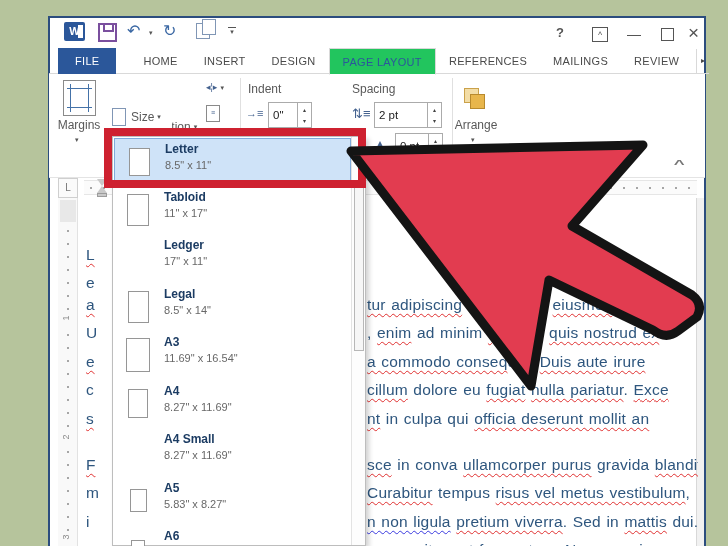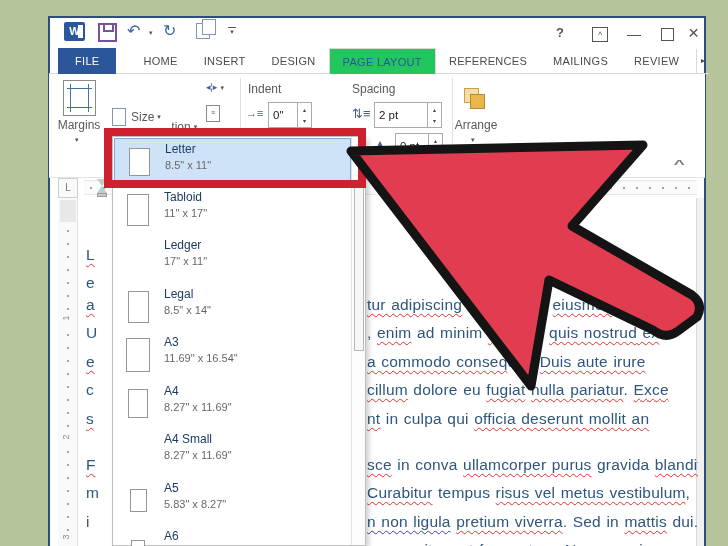--- a/index.html
+++ b/index.html
@@ -89,21 +89,21 @@
   .sq-red{text-decoration:underline wavy #e03030 1px;text-underline-offset:2.5px;text-decoration-skip-ink:none;}
   .sq-blue{text-decoration:underline wavy #3a3adf 1px;text-underline-offset:2.5px;text-decoration-skip-ink:none;}
   
   #size-dropdown{left:112px;top:136px;width:254px;height:410px;background:#fff;border:1px solid #bdbdbd;box-shadow:3px 3px 5px rgba(0,0,0,.18);box-sizing:border-box;z-index:5;}
   #dd-scroll{position:absolute;right:0;top:0;bottom:0;width:13px;border-left:1px solid #e3e3e3;background:#fdfdfd;}
   #dd-thumb{position:absolute;right:1px;top:47px;width:10px;height:167px;background:#f6f6f6;border:1px solid #b7b7b7;box-sizing:border-box;}
   #dd-up{position:absolute;right:3px;top:2px;font-size:6px;color:#888;}
   .dd-row{position:absolute;left:1px;width:237px;height:45px;}
   .dd-row.sel{background:#cfe3f8;border:1px solid #7fabdb;box-sizing:border-box;}
   .dd-ic{position:absolute;border:1.5px solid #969696;background:#fff;}
-  .dd-name{position:absolute;left:50px;top:3px;font-size:12px;font-weight:normal;color:#1c3c63;}
+  .dd-name{position:absolute;left:50px;top:3px;font-size:12px;font-weight:bold;color:#1c3c63;}
   .dd-dims{position:absolute;left:50px;top:20px;font-size:11px;color:#686868;}
   
   #red-box{left:104px;top:128px;width:262px;height:60px;border:8px solid #ce2130;box-sizing:border-box;z-index:6;}
   #arrow-svg{left:0;top:0;width:728px;height:546px;z-index:7;pointer-events:none;}
 </style>
 </head>
 <body>
 
 <div id="canvas">
 

